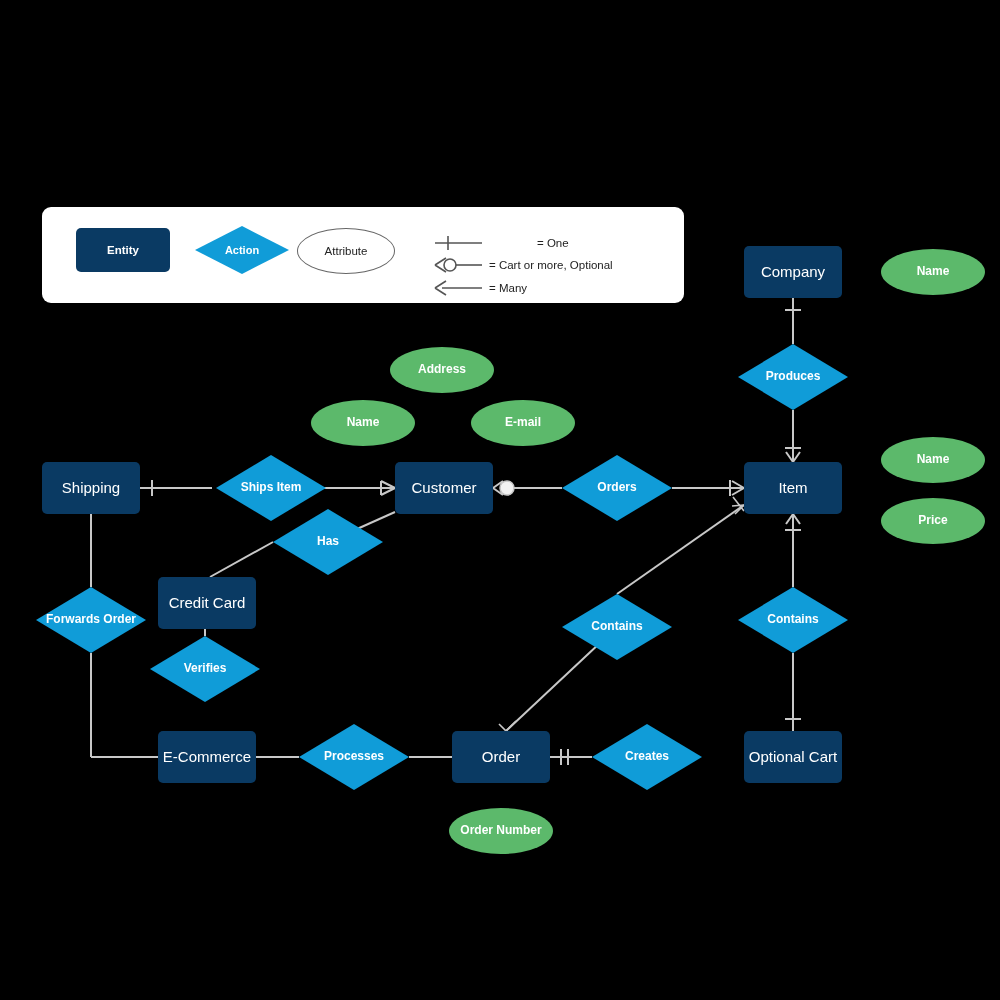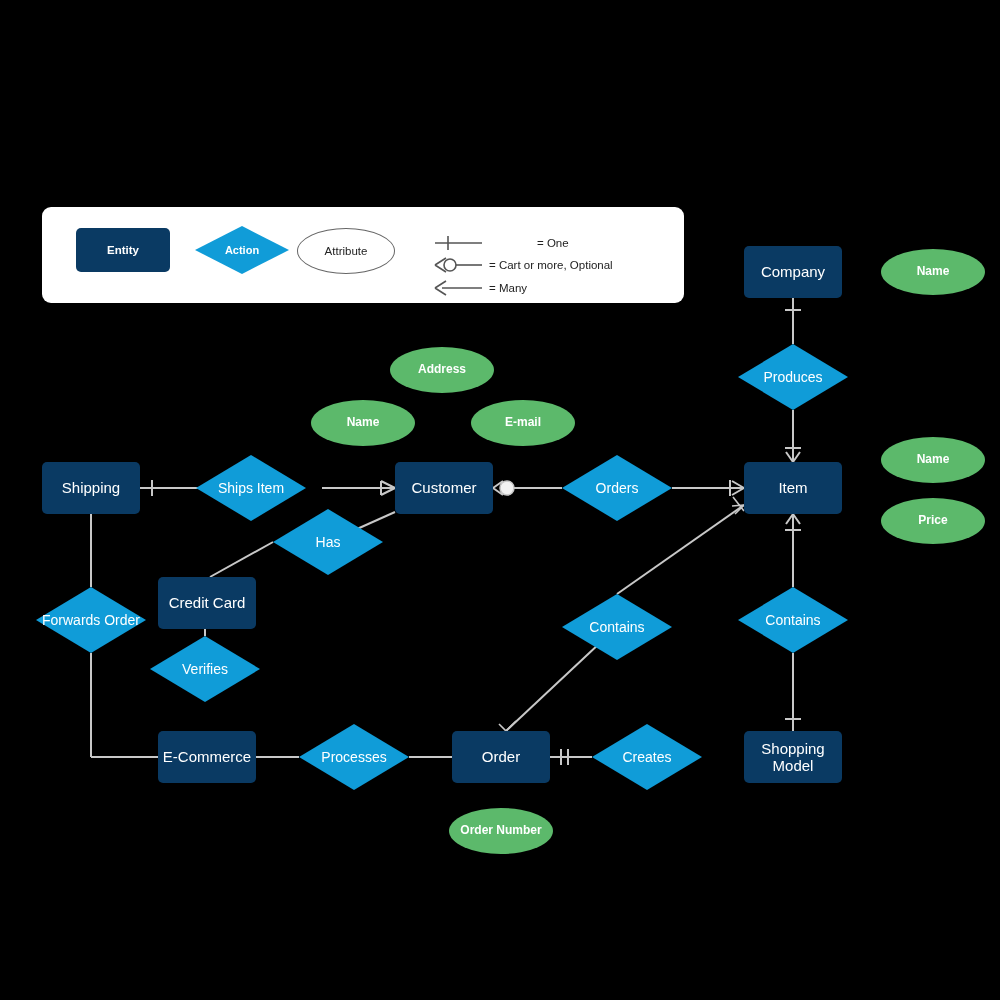--- a/index.html
+++ b/index.html
@@ -111,22 +111,22 @@
   }
   .action .dia {
     position: absolute; inset: 0;
     background: #109cd8;
     clip-path: polygon(50% 0, 100% 50%, 50% 100%, 0 50%);
   }
   .action .lbl {
     position: absolute; inset: 0;
     display: flex; align-items: center; justify-content: center;
     color: #ffffff;
-    font-size: 14px;
-    font-weight: normal;
+    font-size: 12px;
+    font-weight: bold;
     text-align: center;
     line-height: 1.15;
   }
   .attribute {
     position: absolute;
     background: #5cb96b;
     border-radius: 50%;
     color: #ffffff;
     display: flex;
     align-items: center;
@@ -226,23 +226,23 @@
     <div class="legend-key lk2">= Many</div>
   </div>
 
   <div class="entity" style="left:42px;top:462px;width:98px;height:52px">Shipping</div>
   <div class="entity" style="left:395px;top:462px;width:98px;height:52px">Customer</div>
   <div class="entity" style="left:744px;top:246px;width:98px;height:52px">Company</div>
   <div class="entity" style="left:744px;top:462px;width:98px;height:52px">Item</div>
   <div class="entity" style="left:158px;top:577px;width:98px;height:52px">Credit Card</div>
   <div class="entity" style="left:158px;top:731px;width:98px;height:52px">E-Commerce</div>
   <div class="entity" style="left:452px;top:731px;width:98px;height:52px">Order</div>
-  <div class="entity" style="left:744px;top:731px;width:98px;height:52px">Shopping Model</div>
-
-  <div class="action" style="left:196px;top:455px;width:110px;height:66px">
+  <div class="entity" style="left:744px;top:731px;width:98px;height:52px">Optional Cart</div>
+
+  <div class="action" style="left:216px;top:455px;width:110px;height:66px">
     <div class="dia"></div>
     <div class="lbl">Ships Item</div>
   </div>
   <div class="action" style="left:273px;top:509px;width:110px;height:66px">
     <div class="dia"></div>
     <div class="lbl">Has</div>
   </div>
   <div class="action" style="left:562px;top:455px;width:110px;height:66px">
     <div class="dia"></div>
     <div class="lbl">Orders</div>

